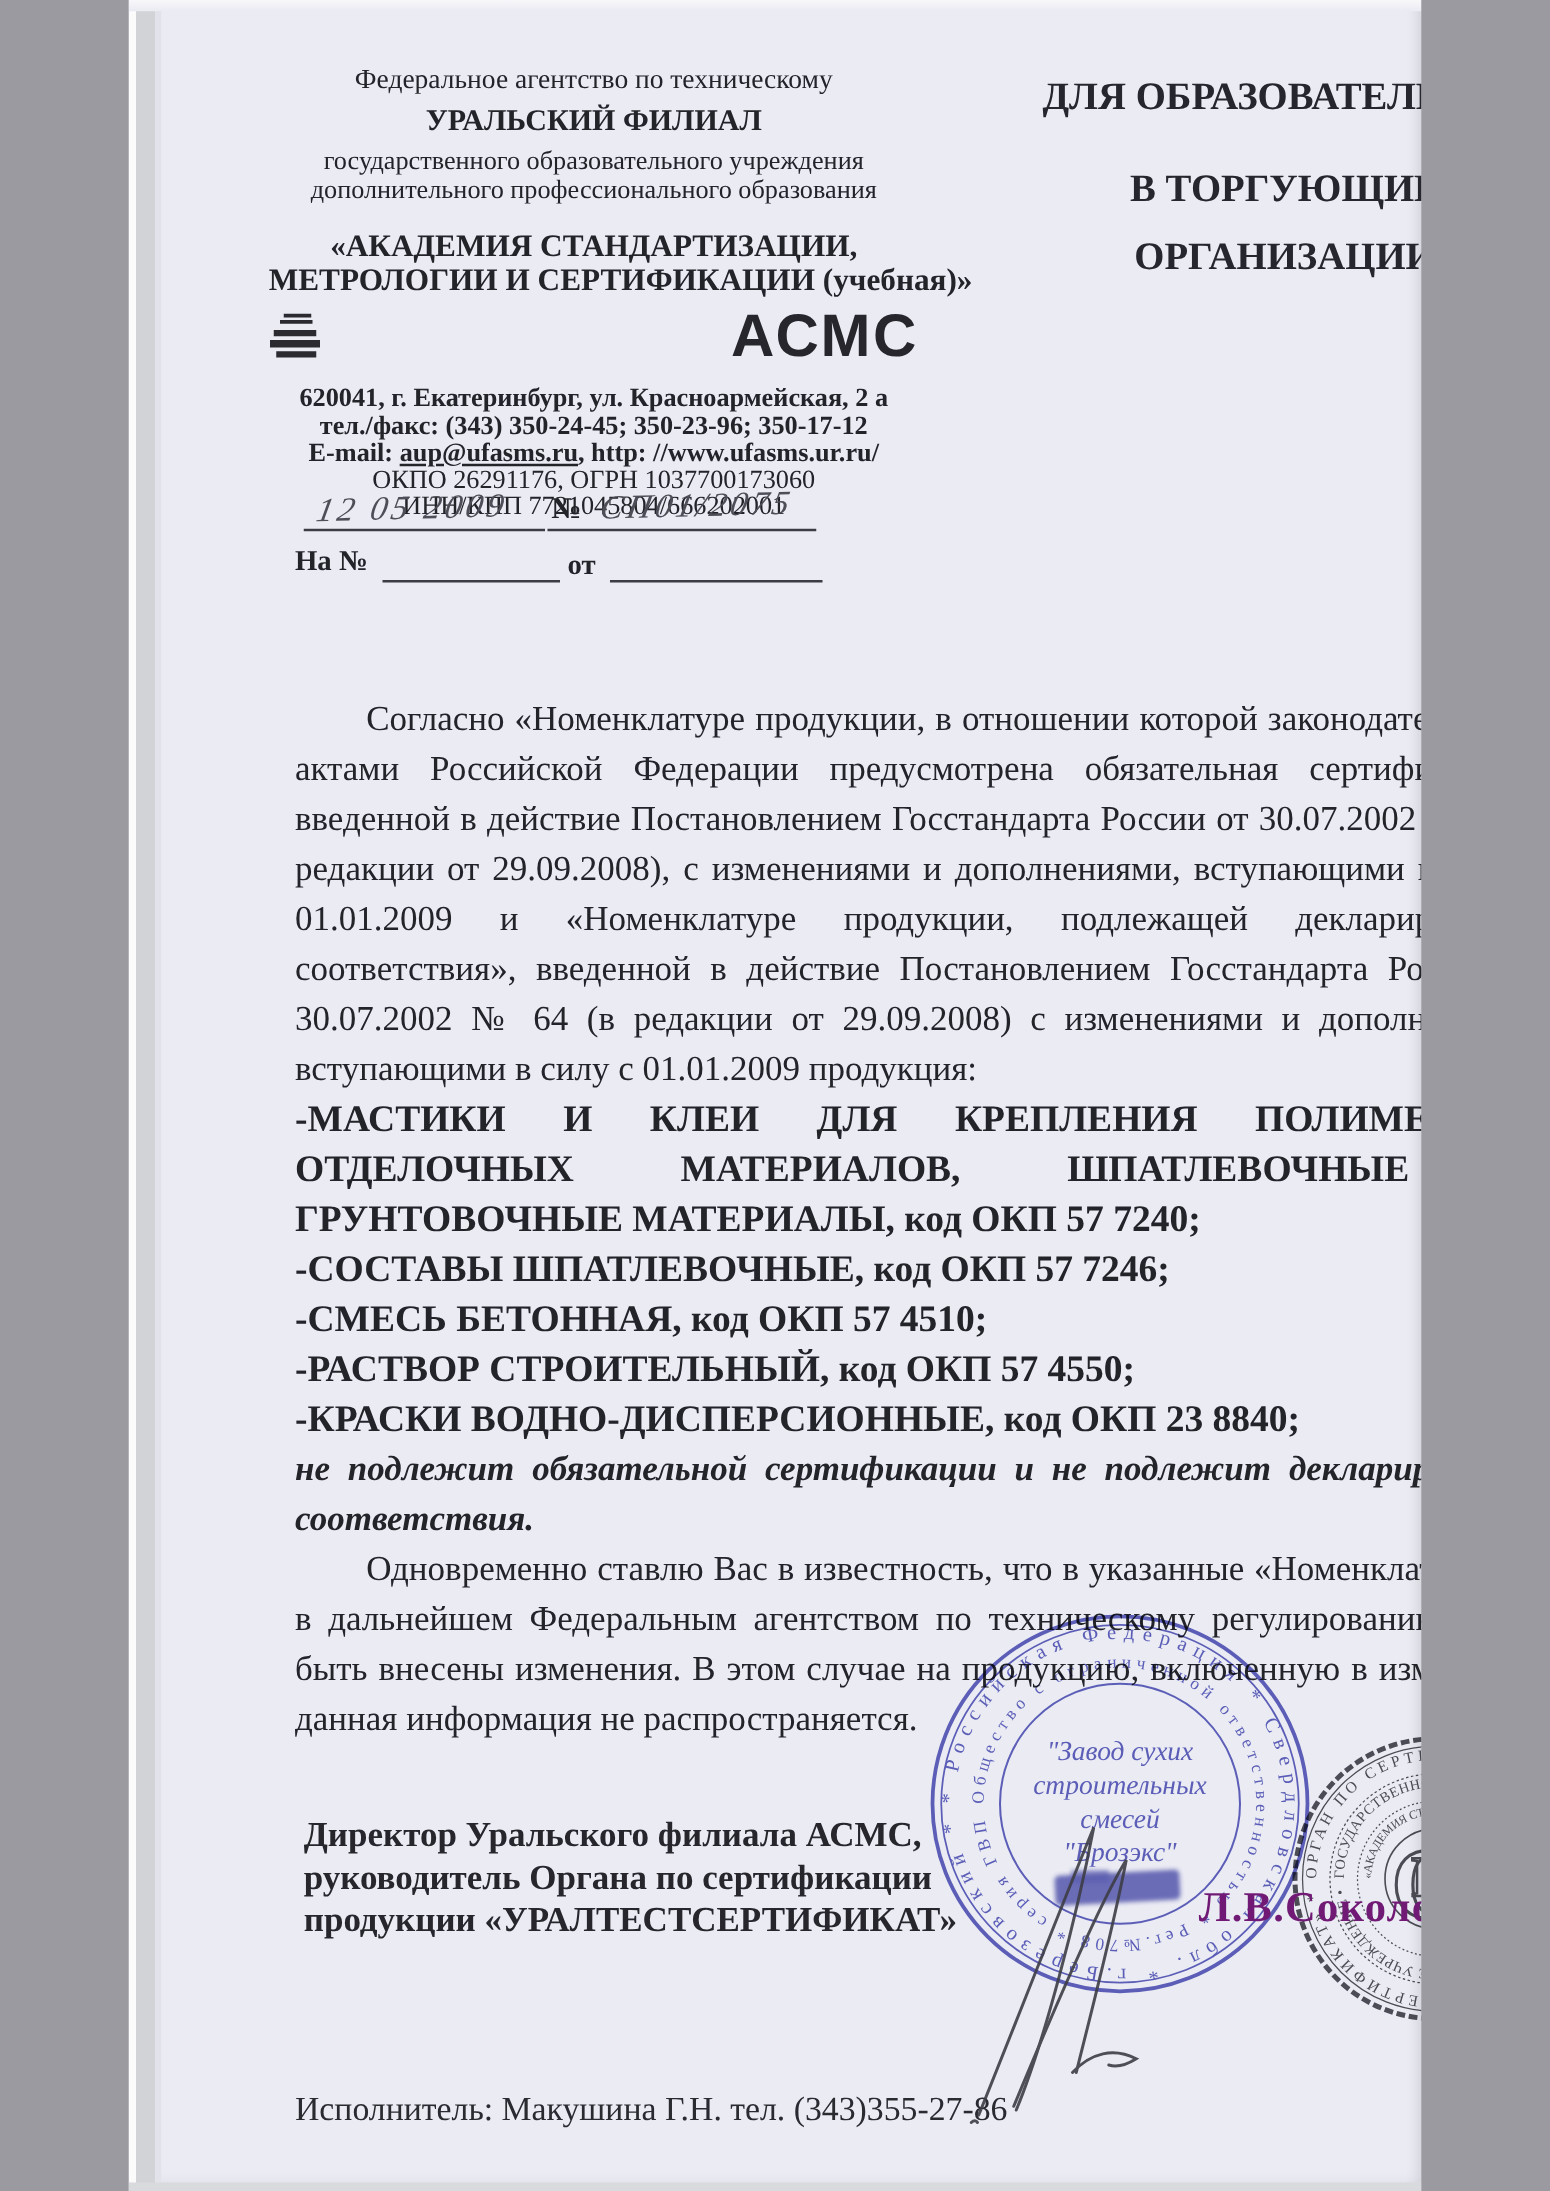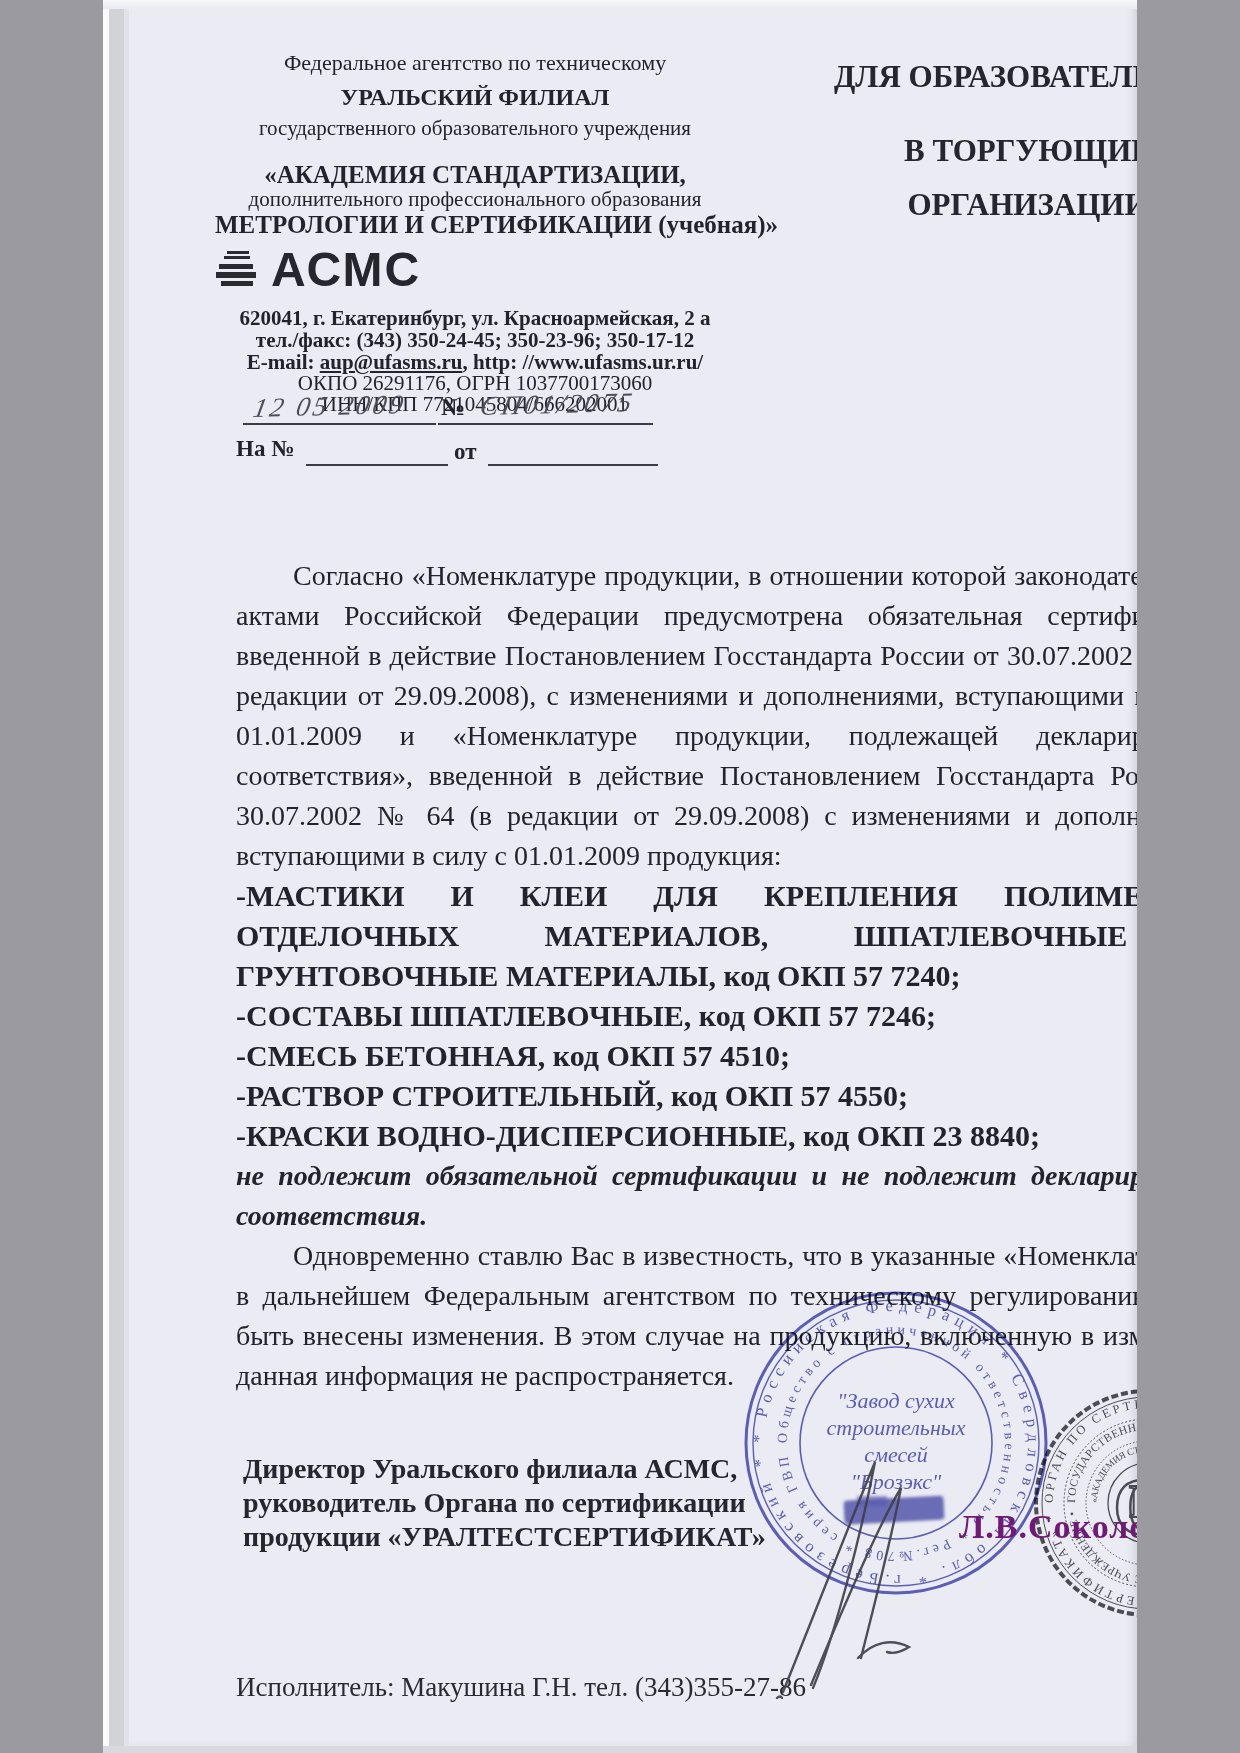--- a/index.html
+++ b/index.html
@@ -17,21 +17,21 @@
 
   
   .sender{position:absolute;left:112px;top:50px;width:520px;text-align:center;}
   .sender .l{white-space:nowrap;}
   .t1{font-size:22px;line-height:25px;}
   .branch{font-size:24px;font-weight:bold;line-height:26px;margin-top:9px;}
   .t2{font-size:21px;line-height:23px;margin-top:0;}
   .t2.first{margin-top:7px;}
   .academy{font-size:25px;font-weight:bold;line-height:27px;}
   .academy.first{margin-top:21px;}
-  .logo-row{margin-top:10px;display:flex;align-items:center;justify-content:flex-start;gap:6px;}
+  .logo-row{margin-top:10px;display:flex;align-items:center;justify-content:space-between;gap:6px;}
   .logo-txt{font-family:"Liberation Sans",sans-serif;font-weight:bold;font-size:48px;
     letter-spacing:2px;color:#26262c;line-height:44px;}
   .addr{font-size:21px;font-weight:bold;line-height:22px;}
   .addr.first{margin-top:15px;}
   .small{font-size:21px;line-height:21px;}
   .u{text-decoration:underline;}
 
   
   .hand{font-style:italic;color:#4e4e58;letter-spacing:3px;
     transform:skewX(-12deg) rotate(-1.5deg);display:inline-block;font-size:27px;}
@@ -84,22 +84,22 @@
 
 <div class="page">
   <div class="edge-left"></div>
   <div class="edge-top"></div>
   <div class="edge-bottom"></div>
 
   <div class="sender">
     <div class="l t1">Федеральное агентство по техническому</div>
     <div class="l branch">УРАЛЬСКИЙ ФИЛИАЛ</div>
     <div class="l t2 first">государственного образовательного учреждения</div>
+    <div class="l t2">дополнительного профессионального образования</div>
     <div class="l academy first">«АКАДЕМИЯ СТАНДАРТИЗАЦИИ,</div>
-    <div class="l t2">дополнительного профессионального образования</div>
     <div class="l academy">МЕТРОЛОГИИ И СЕРТИФИКАЦИИ (учебная)»</div>
     <div class="logo-row">
       <svg width="50" height="42" viewBox="0 0 50 42">
         <rect x="12" y="2" width="22" height="3" fill="#2a2a30"></rect>
         <rect x="9" y="7" width="26" height="3" fill="#2a2a30"></rect>
         <rect x="4" y="15" width="34" height="5" fill="#2a2a30"></rect>
         <rect x="1" y="23" width="40" height="6" fill="#2a2a30"></rect>
         <rect x="6" y="32" width="32" height="5" fill="#2a2a30"></rect>
       </svg>
       <span class="logo-txt">АСМС</span>

